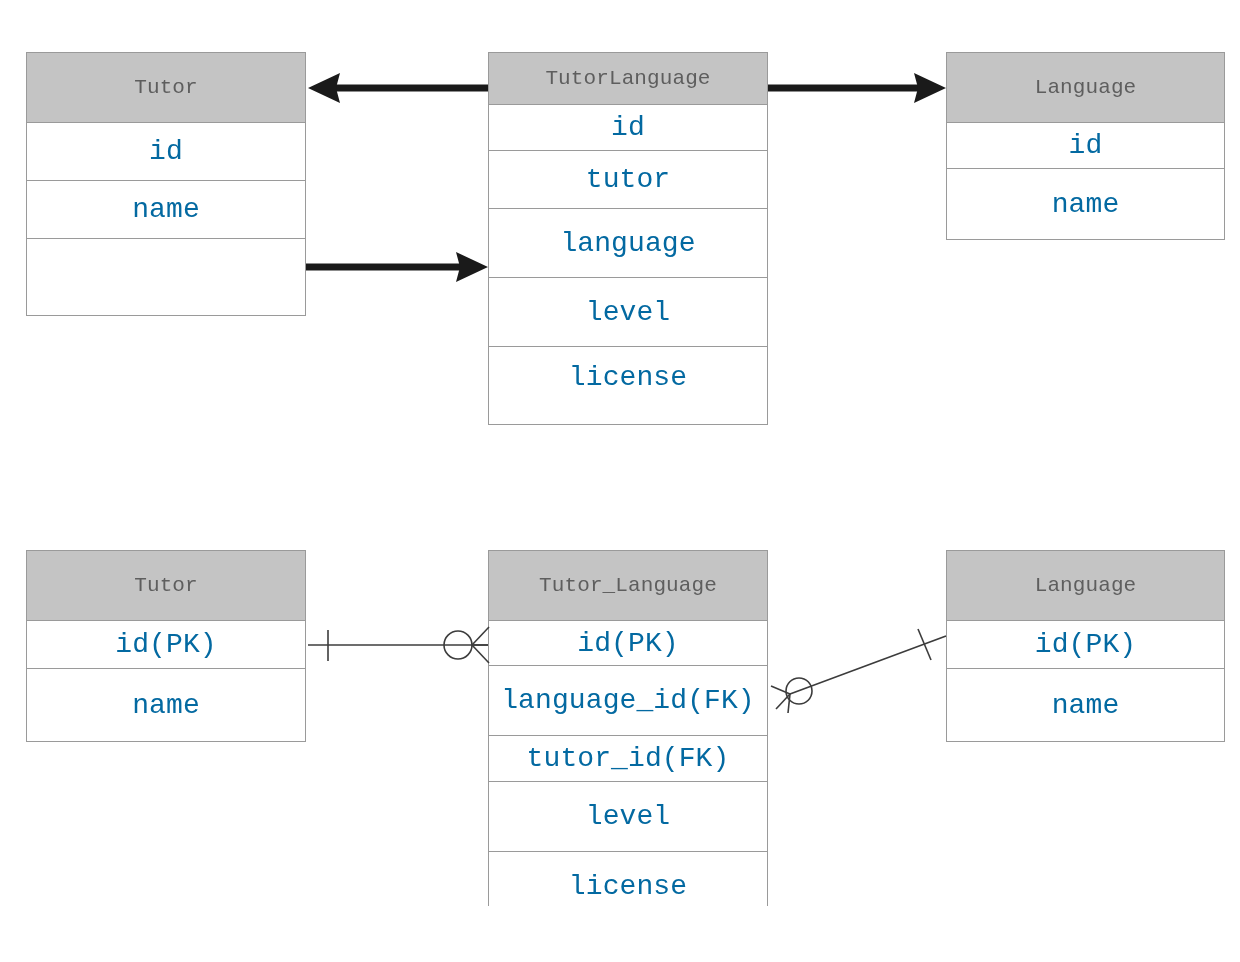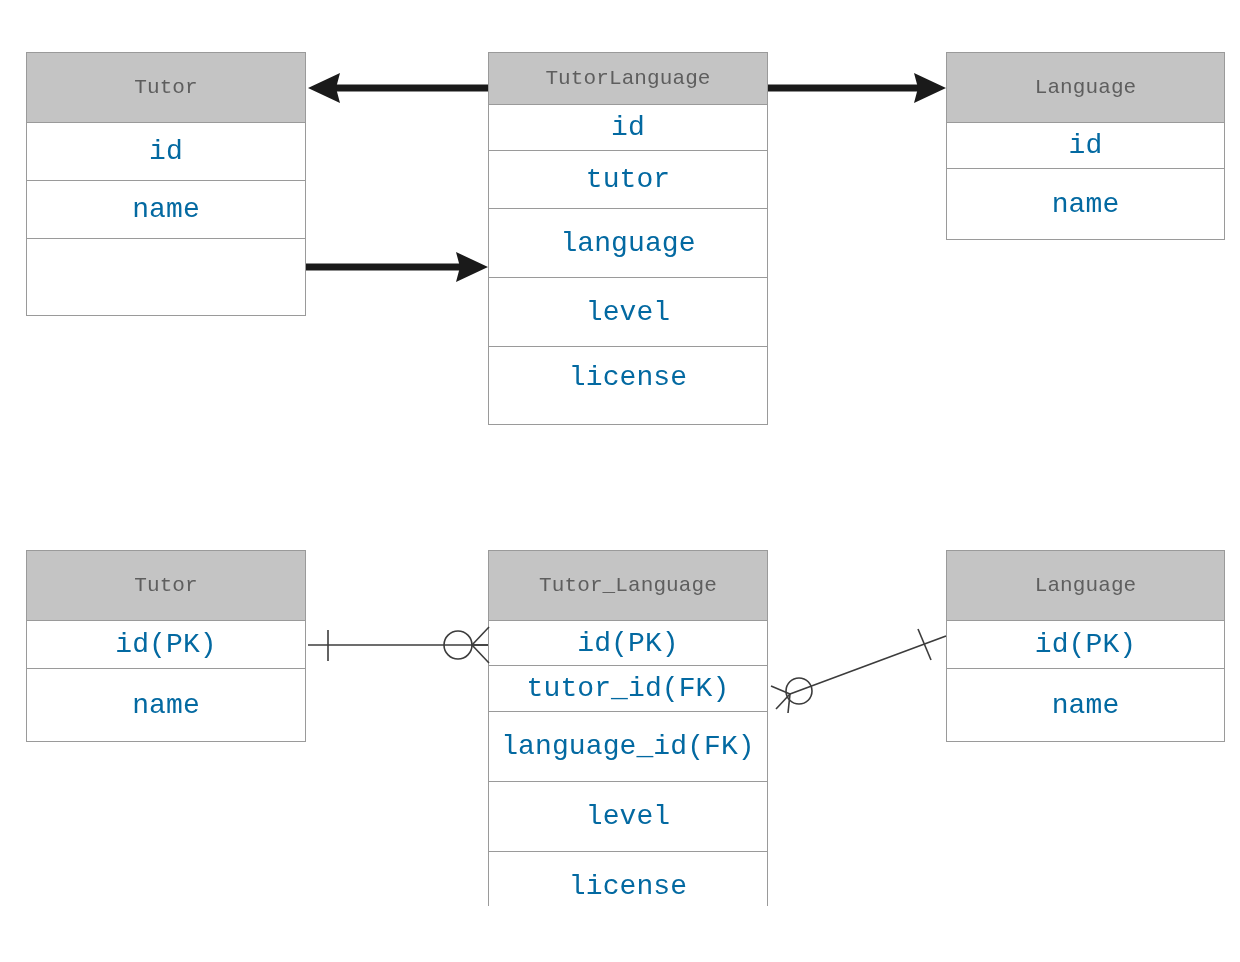--- a/index.html
+++ b/index.html
@@ -110,22 +110,22 @@
 
   <div class="entity" style="left:26px; top:550px; width:280px; height:192px;">
     <div class="entity-header" style="height:70px;">Tutor</div>
     <div class="entity-row" style="height:48px;">id(PK)</div>
     <div class="entity-row last" style="height:72px;">name</div>
   </div>
 
   <div class="entity" style="left:488px; top:550px; width:280px; height:356px;">
     <div class="entity-header" style="height:70px;">Tutor_Language</div>
     <div class="entity-row" style="height:45px;">id(PK)</div>
+    <div class="entity-row" style="height:70px;">language_id(FK)</div>
     <div class="entity-row" style="height:46px;">tutor_id(FK)</div>
-    <div class="entity-row" style="height:70px;">language_id(FK)</div>
     <div class="entity-row" style="height:70px;">level</div>
     <div class="entity-row last" style="height:69px;">license</div>
   </div>
 
   <div class="entity" style="left:946px; top:550px; width:279px; height:192px;">
     <div class="entity-header" style="height:70px;">Language</div>
     <div class="entity-row" style="height:48px;">id(PK)</div>
     <div class="entity-row last" style="height:72px;">name</div>
   </div>
 

